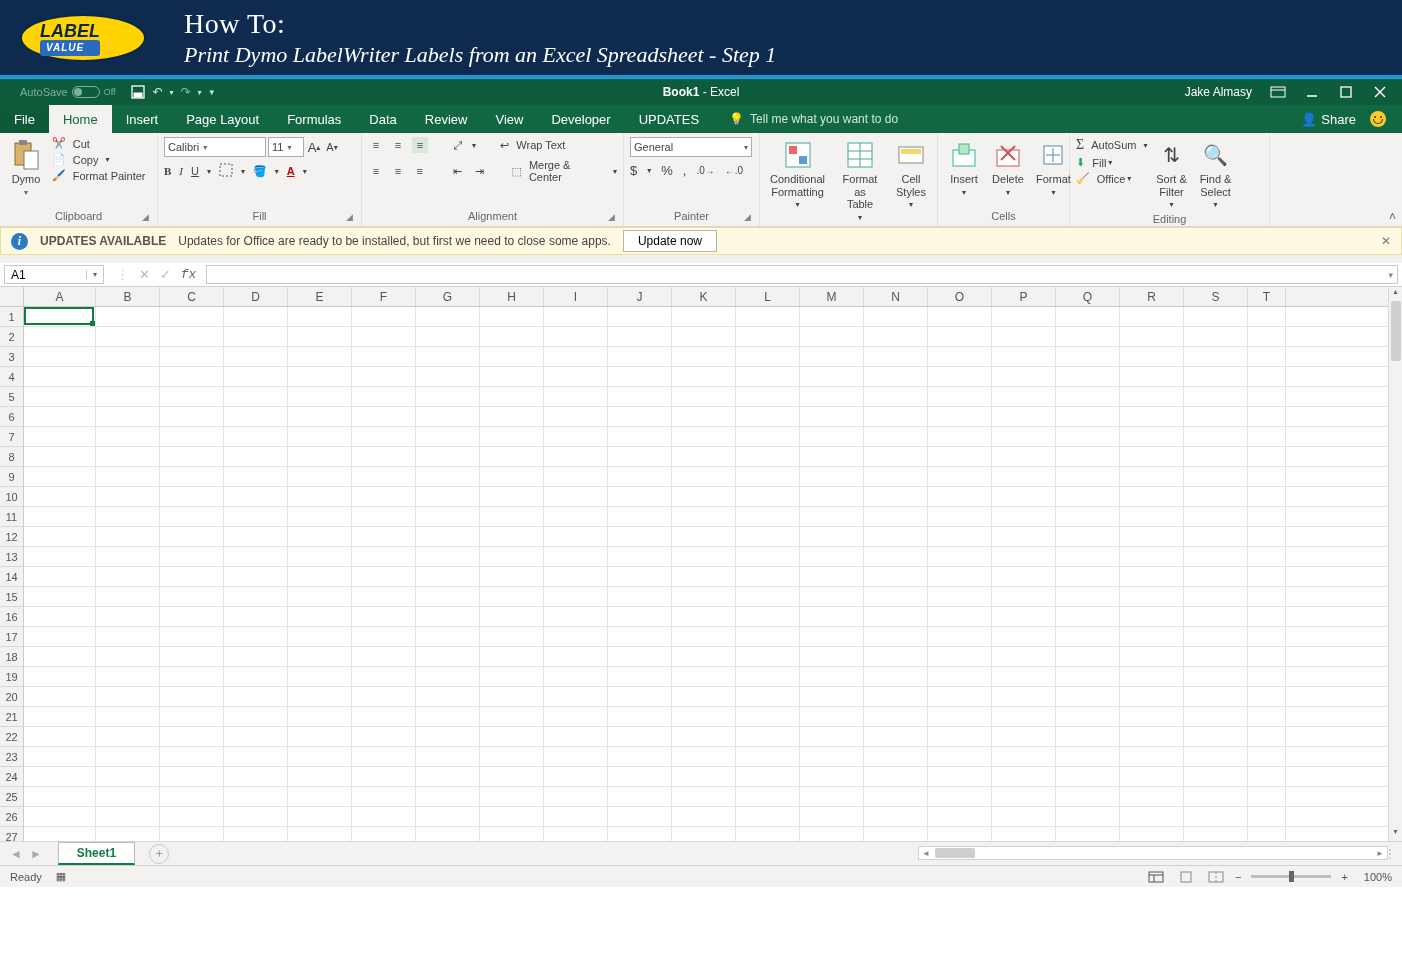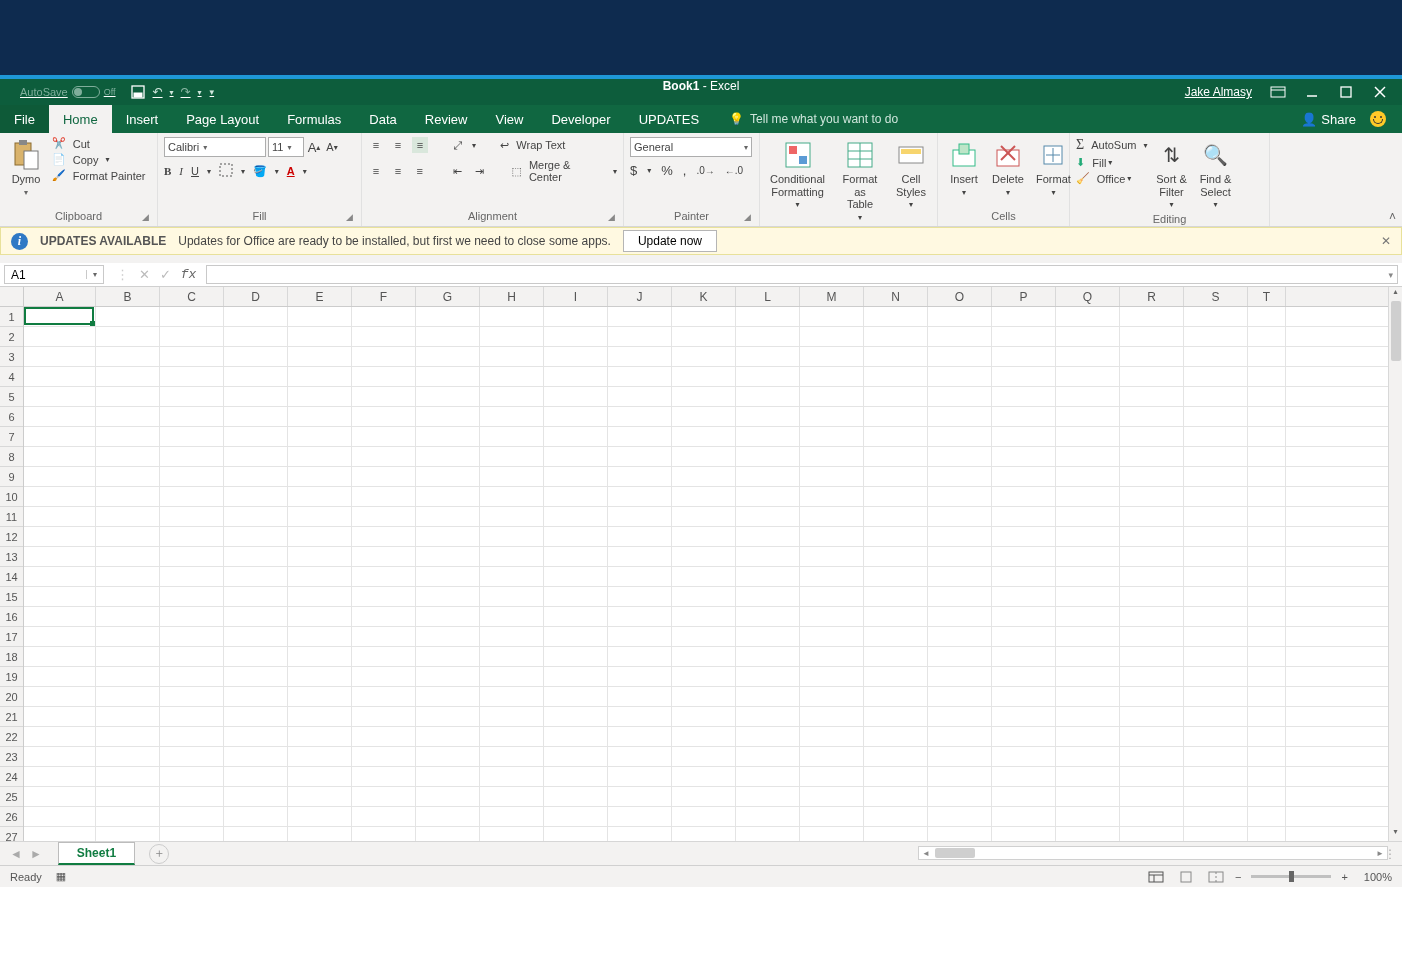--- a/index.html
+++ b/index.html
@@ -7,21 +7,21 @@
 .banner { background: #0e2b4f; height: 75px; display: flex; align-items: center; padding-left: 14px; color: #fff; }
 .logo { width: 140px; height: 56px; position: relative; }
 .logo-oval { position: absolute; width: 126px; height: 48px; border-radius: 50%; background: #ffd400; border: 2px solid #0a2746; top: 4px; left: 6px; }
 .logo-text { position: absolute; top: 14px; left: 26px; font-family: Arial; font-weight: 900; font-style: italic; color: #0a2746; font-size: 18px; line-height: 14px; }
 .logo-text small { display:block; font-size: 10px; color:#fff; background:#2b6bbf; padding:1px 6px; border-radius:3px; margin-top:2px; letter-spacing:1px;}
 .banner-titles { margin-left: 30px; font-family: Georgia, "Times New Roman", serif; font-weight: 300; }
 .banner-title { font-size: 28px; letter-spacing: 0.5px; }
 .banner-sub { font-size: 22px; font-style: italic; margin-top: 2px; }
 .banner-bar { height: 4px; background: #1e98d6; }
 
-.titlebar { background: #0d5d3c; height: 26px; display: flex; color: #fff; font-size: 12px; position: relative; text-decoration: underline; }
+.titlebar { background: #0d5d3c; height: 26px; display: flex; align-items: center; color: #fff; font-size: 12px; position: relative; }
 .titlebar .qat { display: flex; align-items: center; gap: 4px; padding-left: 20px; }
 .titlebar .qat .autosave { color: #7fae9b; font-size: 11px; display: flex; align-items: center; gap:4px;}
 .titlebar .qat .pill { width: 28px; height: 12px; border-radius:8px; border:1px solid #7fae9b; display:inline-block; position:relative;}
 .titlebar .qat .pill::after{content:""; width:8px; height:8px; background:#7fae9b; border-radius:50%; position:absolute; left:1px; top:1px;}
 .titlebar .center { position: absolute; left: 50%; transform: translateX(-50%); }
 .titlebar .center b { font-weight: 600; }
 .titlebar .right { margin-left: auto; display: flex; align-items: center; gap: 18px; padding-right: 14px; }
 .winbtn { width: 16px; height: 16px; display:inline-flex; align-items:center; justify-content:center; }
 .winbtn svg { stroke:#fff; }
 
@@ -91,20 +91,28 @@
 .statusbar .views{margin-left:auto; display:flex; align-items:center; gap:8px;}
 .viewbtn{width:22px; height:18px; display:inline-flex; align-items:center; justify-content:center; border:0;}
 .zoom-slider{display:flex; align-items:center; gap:10px;}
 .zoom-track{width:80px; height:3px; background:#c0c0c0; position:relative;}
 .zoom-thumb{position:absolute; left:38px; top:-4px; width:5px; height:11px; background:#666;}
 </style>
 </head>
 <body>
 
 <div class="banner">
+  <div class="logo">
+    <div class="logo-oval"></div>
+    <div class="logo-text"><span>LABEL</span><small>VALUE</small></div>
+  </div>
+  <div class="banner-titles">
+    <div class="banner-title">How To:</div>
+    <div class="banner-sub">Print Dymo LabelWriter Labels from an Excel Spreadsheet - Step 1</div>
+  </div>
 </div>
 <div class="banner-bar"></div>
 
 <div class="titlebar">
   <div class="qat">
     <span class="autosave">
         <span>AutoSave</span>
         <span class="pill"></span>
         <span style="font-size:9px;">Off</span>
       </span>

